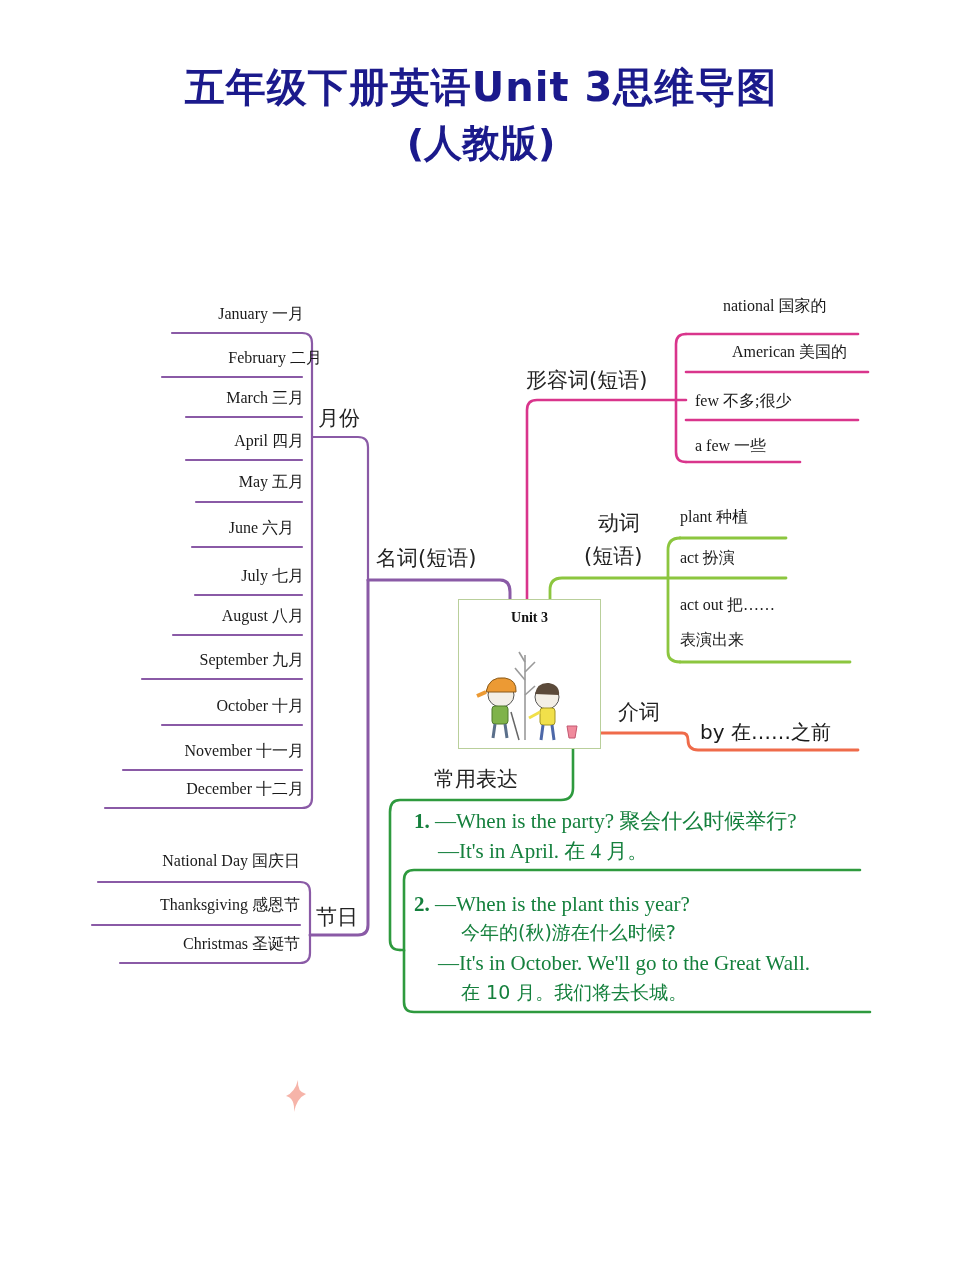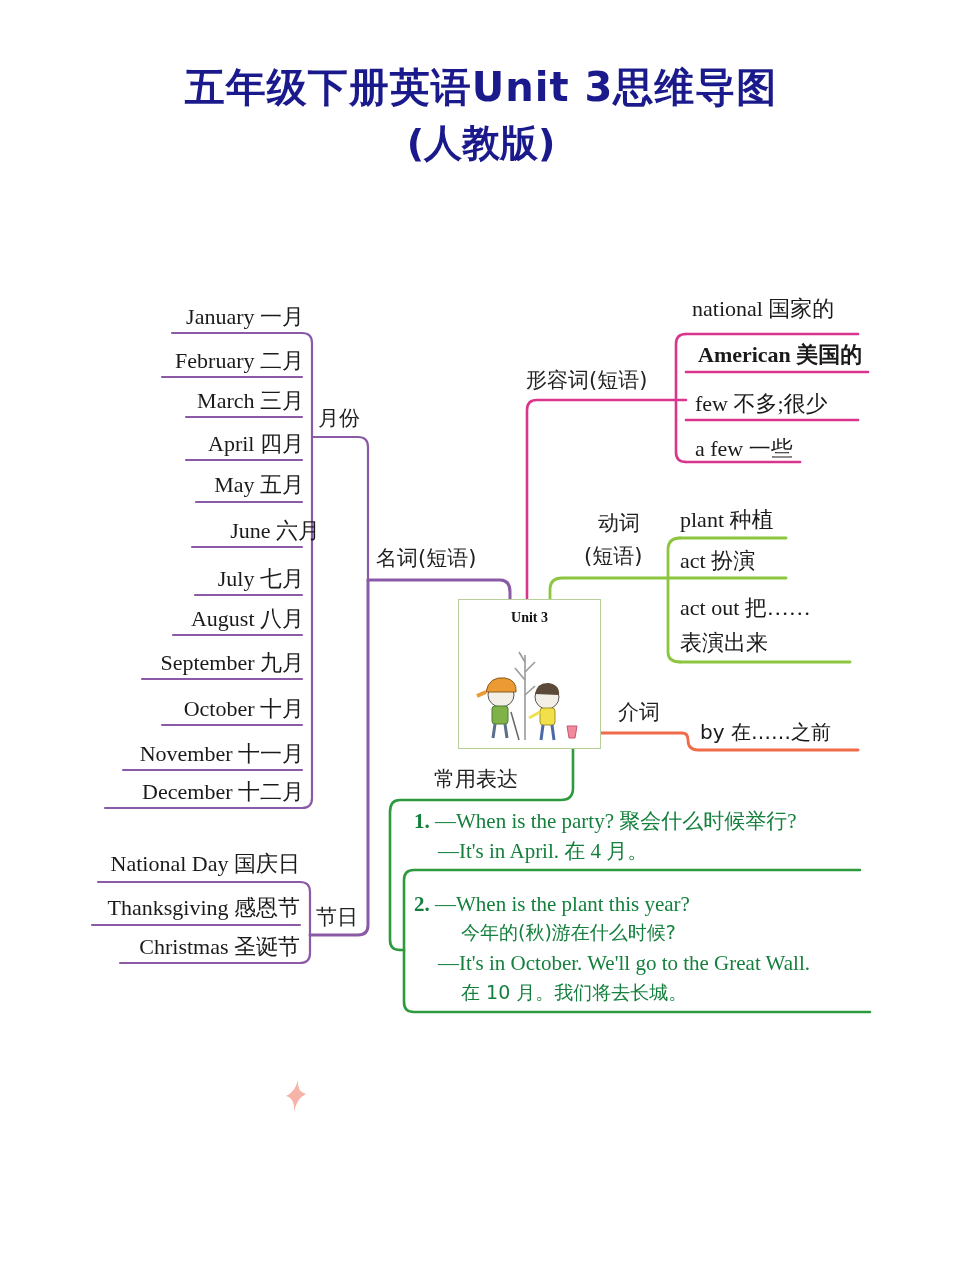--- a/index.html
+++ b/index.html
@@ -1,21 +1,21 @@
 <!DOCTYPE html>
 <html><head>
 <meta charset="utf-8">
 <style>
   html, body { margin: 0; padding: 0; background: #ffffff; }
   body { width: 962px; height: 1280px; position: relative; overflow: hidden; font-family: "DejaVu Serif", serif; }
   .title { position: absolute; left: 0; width: 962px; text-align: center; color: #1b1a8c; font-family: "DejaVu Sans", sans-serif; font-weight: bold; }
   .title.l1 { top: 60px; font-size: 40px; letter-spacing: 1px; }
   .title.l2 { top: 118px; font-size: 38px; }
   svg.map { position: absolute; left: 0; top: 0; }
-  .lbl { position: absolute; white-space: nowrap; color: #1a1a1a; font-family: "Liberation Serif", serif; font-size: 22px; line-height: 1; }
+  .lbl { position: absolute; white-space: nowrap; color: #1a1a1a; font-family: "Liberation Serif", serif; font-size: 16px; line-height: 1; }
   .lbl.r { text-align: right; }
   .cat { font-family: "DejaVu Sans", sans-serif; font-size: 21px; color: #222; }
   .center-box { position: absolute; left: 458px; top: 599px; width: 141px; height: 148px; border: 1px solid #b9cf9b; background: #fff; }
   .center-title { position: absolute; top: 10px; left: 0; width: 100%; text-align: center; font-family: "Liberation Serif", serif; font-weight: bold; font-size: 14px; color: #111; }
   .expr { position: absolute; font-family: "Liberation Serif", serif; font-size: 21px; color: #15803d; white-space: nowrap; line-height: 1; }
   .expr b { font-weight: bold; }
   .sparkle { position: absolute; left: 278px; top: 1078px; }
 </style>
 </head>
 <body>
@@ -81,43 +81,43 @@
 
     <g stroke="#2e9a3e" stroke-width="2.6">
       <path d="M573 748 L573 788 Q573 800 561 800 L400 800 Q390 800 390 812 L390 940 Q390 950 400 950"></path>
       <path d="M400 950 L404 950 L404 880 Q404 870 414 870 L860 870"></path>
       <path d="M404 950 L404 1002 Q404 1012 414 1012 L870 1012"></path>
     </g>
   </g>
 </svg>
 
 <div class="lbl r" style="right:658px; top:306px;">January 一月</div>
-<div class="lbl r" style="right:658px; top:350px;">February 二月</div>
+<div class="lbl r" style="right:640px; top:350px;">February 二月</div>
 <div class="lbl r" style="right:658px; top:390px;">March 三月</div>
 <div class="lbl r" style="right:658px; top:433px;">April 四月</div>
 <div class="lbl r" style="right:658px; top:474px;">May 五月</div>
-<div class="lbl r" style="right:642px; top:520px;">June 六月</div>
+<div class="lbl r" style="right:668px; top:520px;">June 六月</div>
 <div class="lbl r" style="right:658px; top:568px;">July 七月</div>
 <div class="lbl r" style="right:658px; top:608px;">August 八月</div>
 <div class="lbl r" style="right:658px; top:652px;">September 九月</div>
 <div class="lbl r" style="right:658px; top:698px;">October 十月</div>
 <div class="lbl r" style="right:658px; top:743px;">November 十一月</div>
 <div class="lbl r" style="right:658px; top:781px;">December 十二月</div>
 
 <div class="lbl cat" style="left:318px; top:408px;">月份</div>
 <div class="lbl cat" style="left:376px; top:548px;">名词(短语)</div>
 
 <div class="lbl r" style="right:662px; top:853px;">National Day 国庆日</div>
 <div class="lbl r" style="right:662px; top:897px;">Thanksgiving 感恩节</div>
 <div class="lbl r" style="right:662px; top:936px;">Christmas 圣诞节</div>
 <div class="lbl cat" style="left:316px; top:907px;">节日</div>
 
 <div class="lbl cat" style="left:526px; top:370px;">形容词(短语)</div>
-<div class="lbl" style="left:692px; top:298px;">national 国家的</div>
-<div class="lbl" style="left:698px; top:344px;font-weight:bold;">American 美国的</div>
+<div class="lbl" style="left:723px; top:298px;">national 国家的</div>
+<div class="lbl" style="left:732px; top:344px;">American 美国的</div>
 <div class="lbl" style="left:695px; top:393px;">few 不多;很少</div>
 <div class="lbl" style="left:695px; top:438px;">a few 一些</div>
 
 <div class="lbl cat" style="left:598px; top:513px;">动词</div>
 <div class="lbl cat" style="left:584px; top:546px;">(短语)</div>
 <div class="lbl" style="left:680px; top:509px;">plant 种植</div>
 <div class="lbl" style="left:680px; top:550px;">act 扮演</div>
 <div class="lbl" style="left:680px; top:597px;">act out 把……</div>
 <div class="lbl" style="left:680px; top:632px;">表演出来</div>
 

